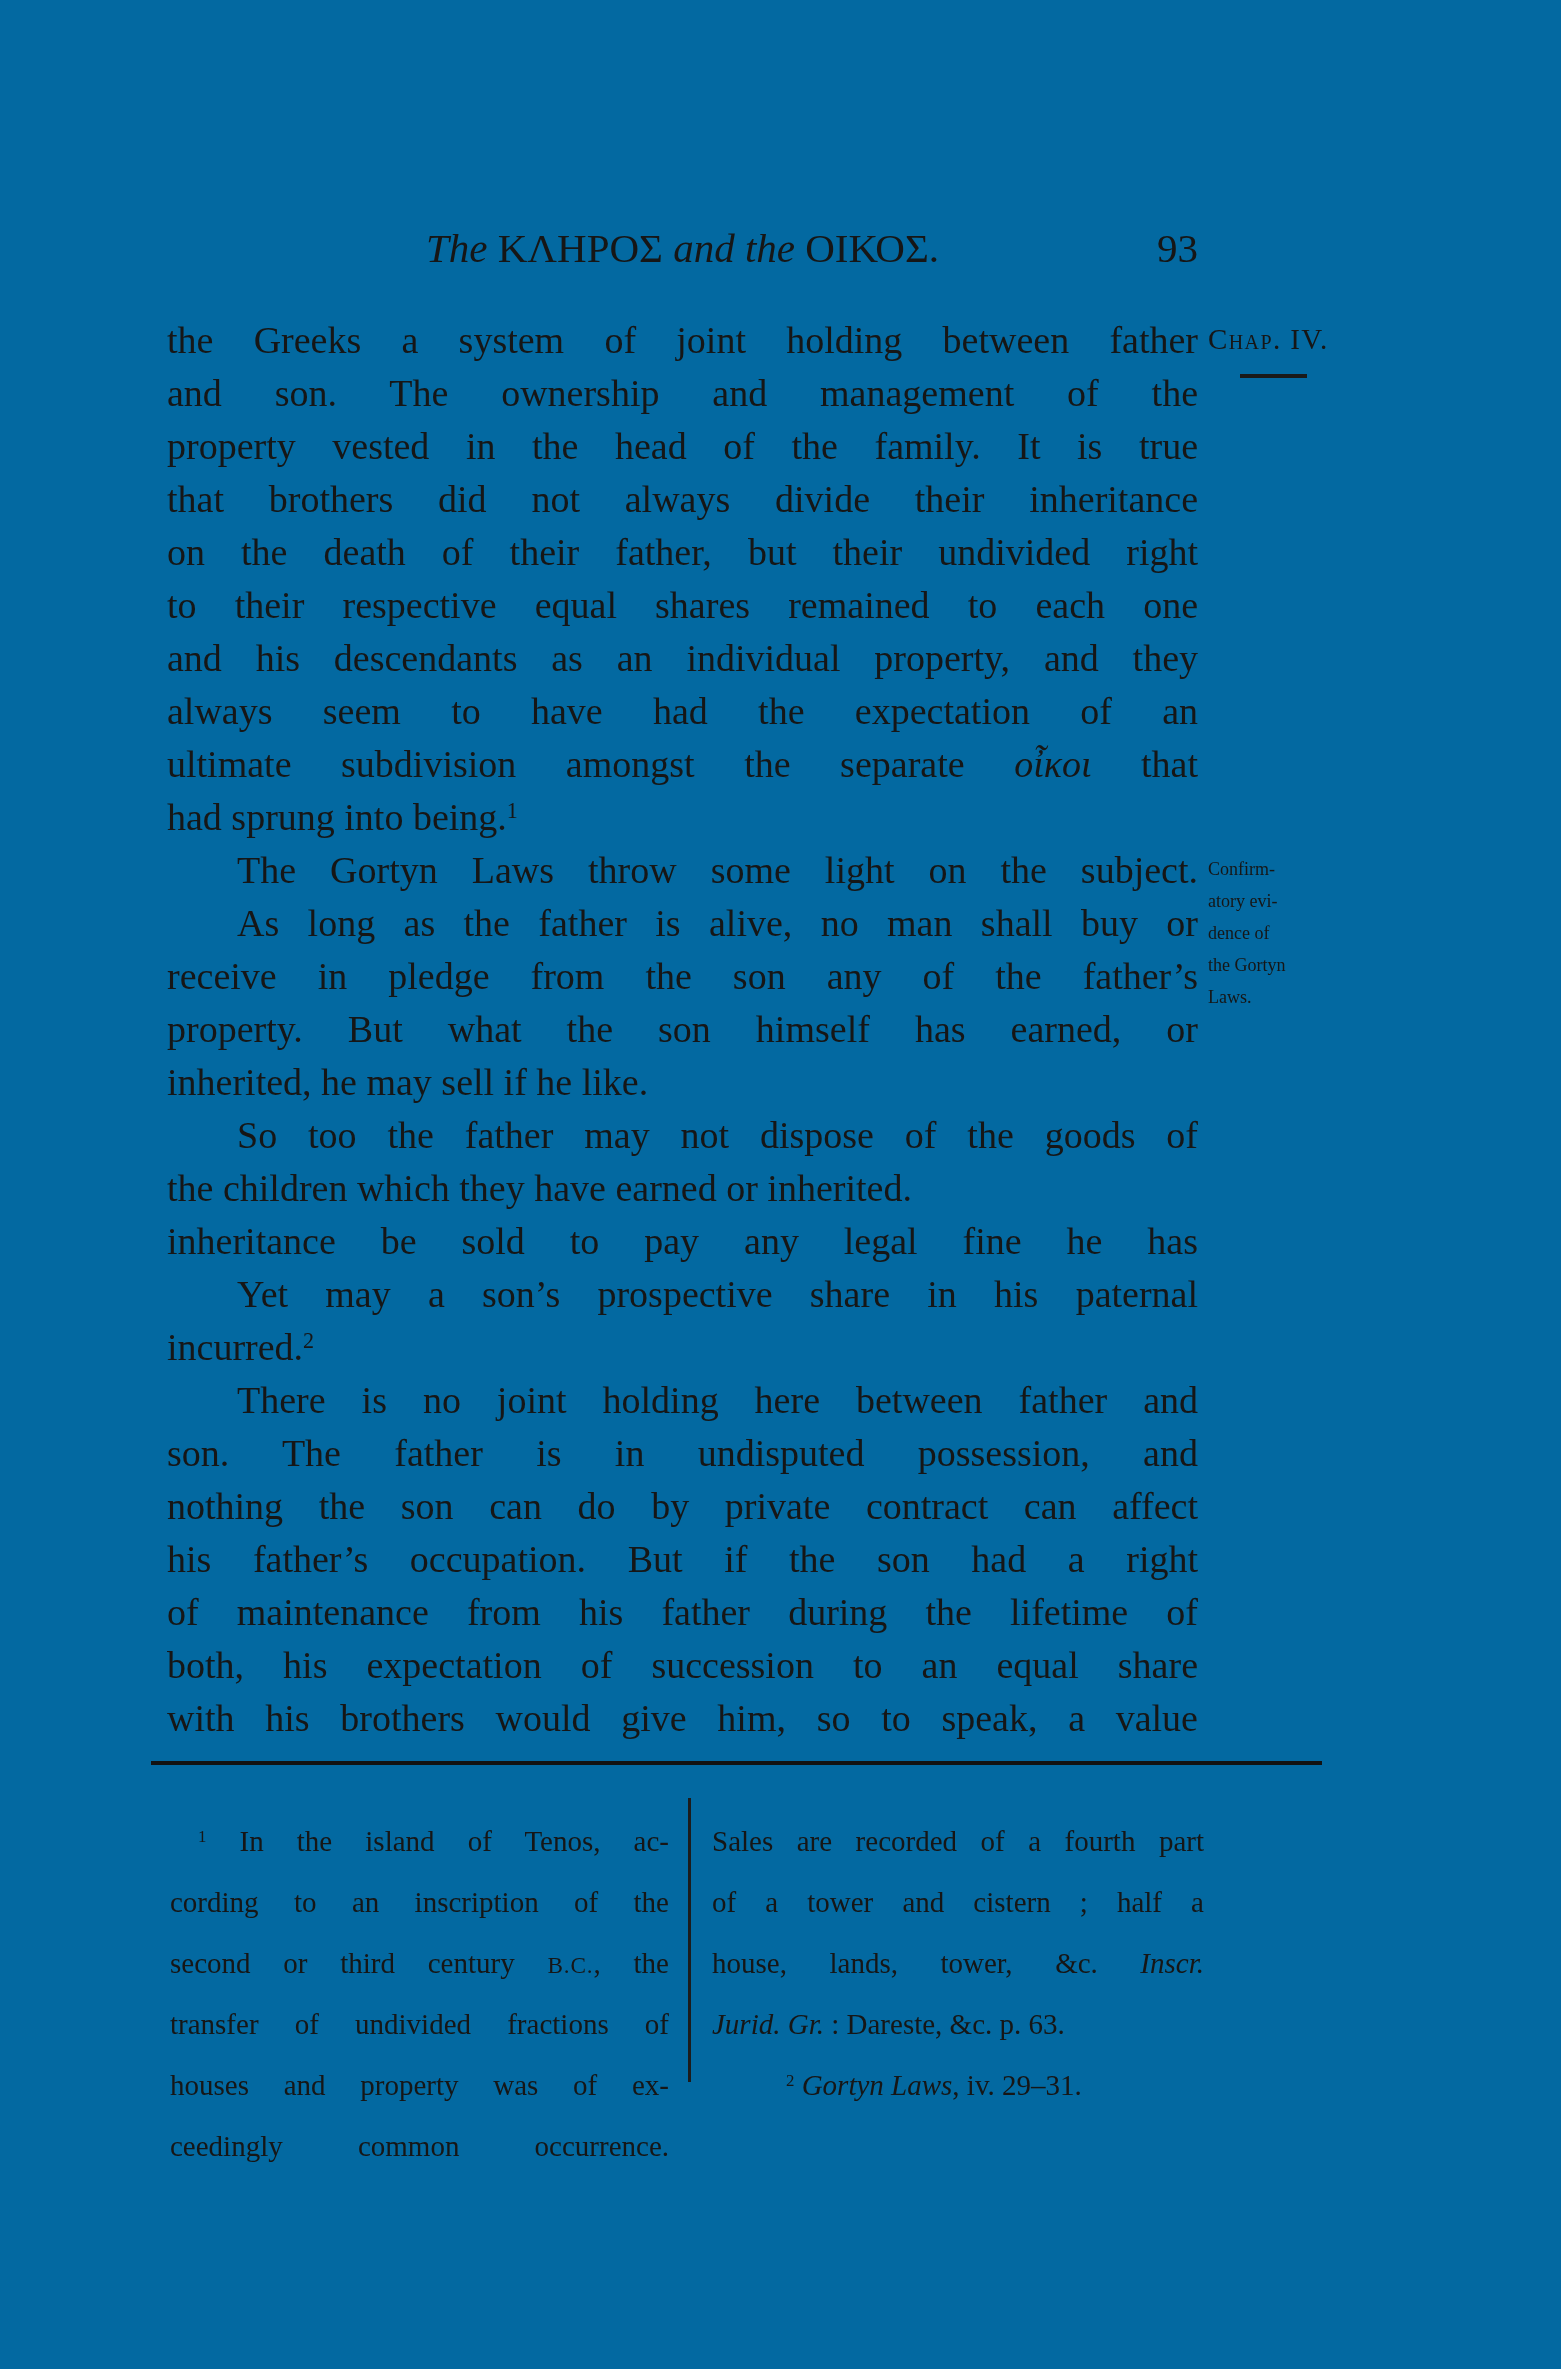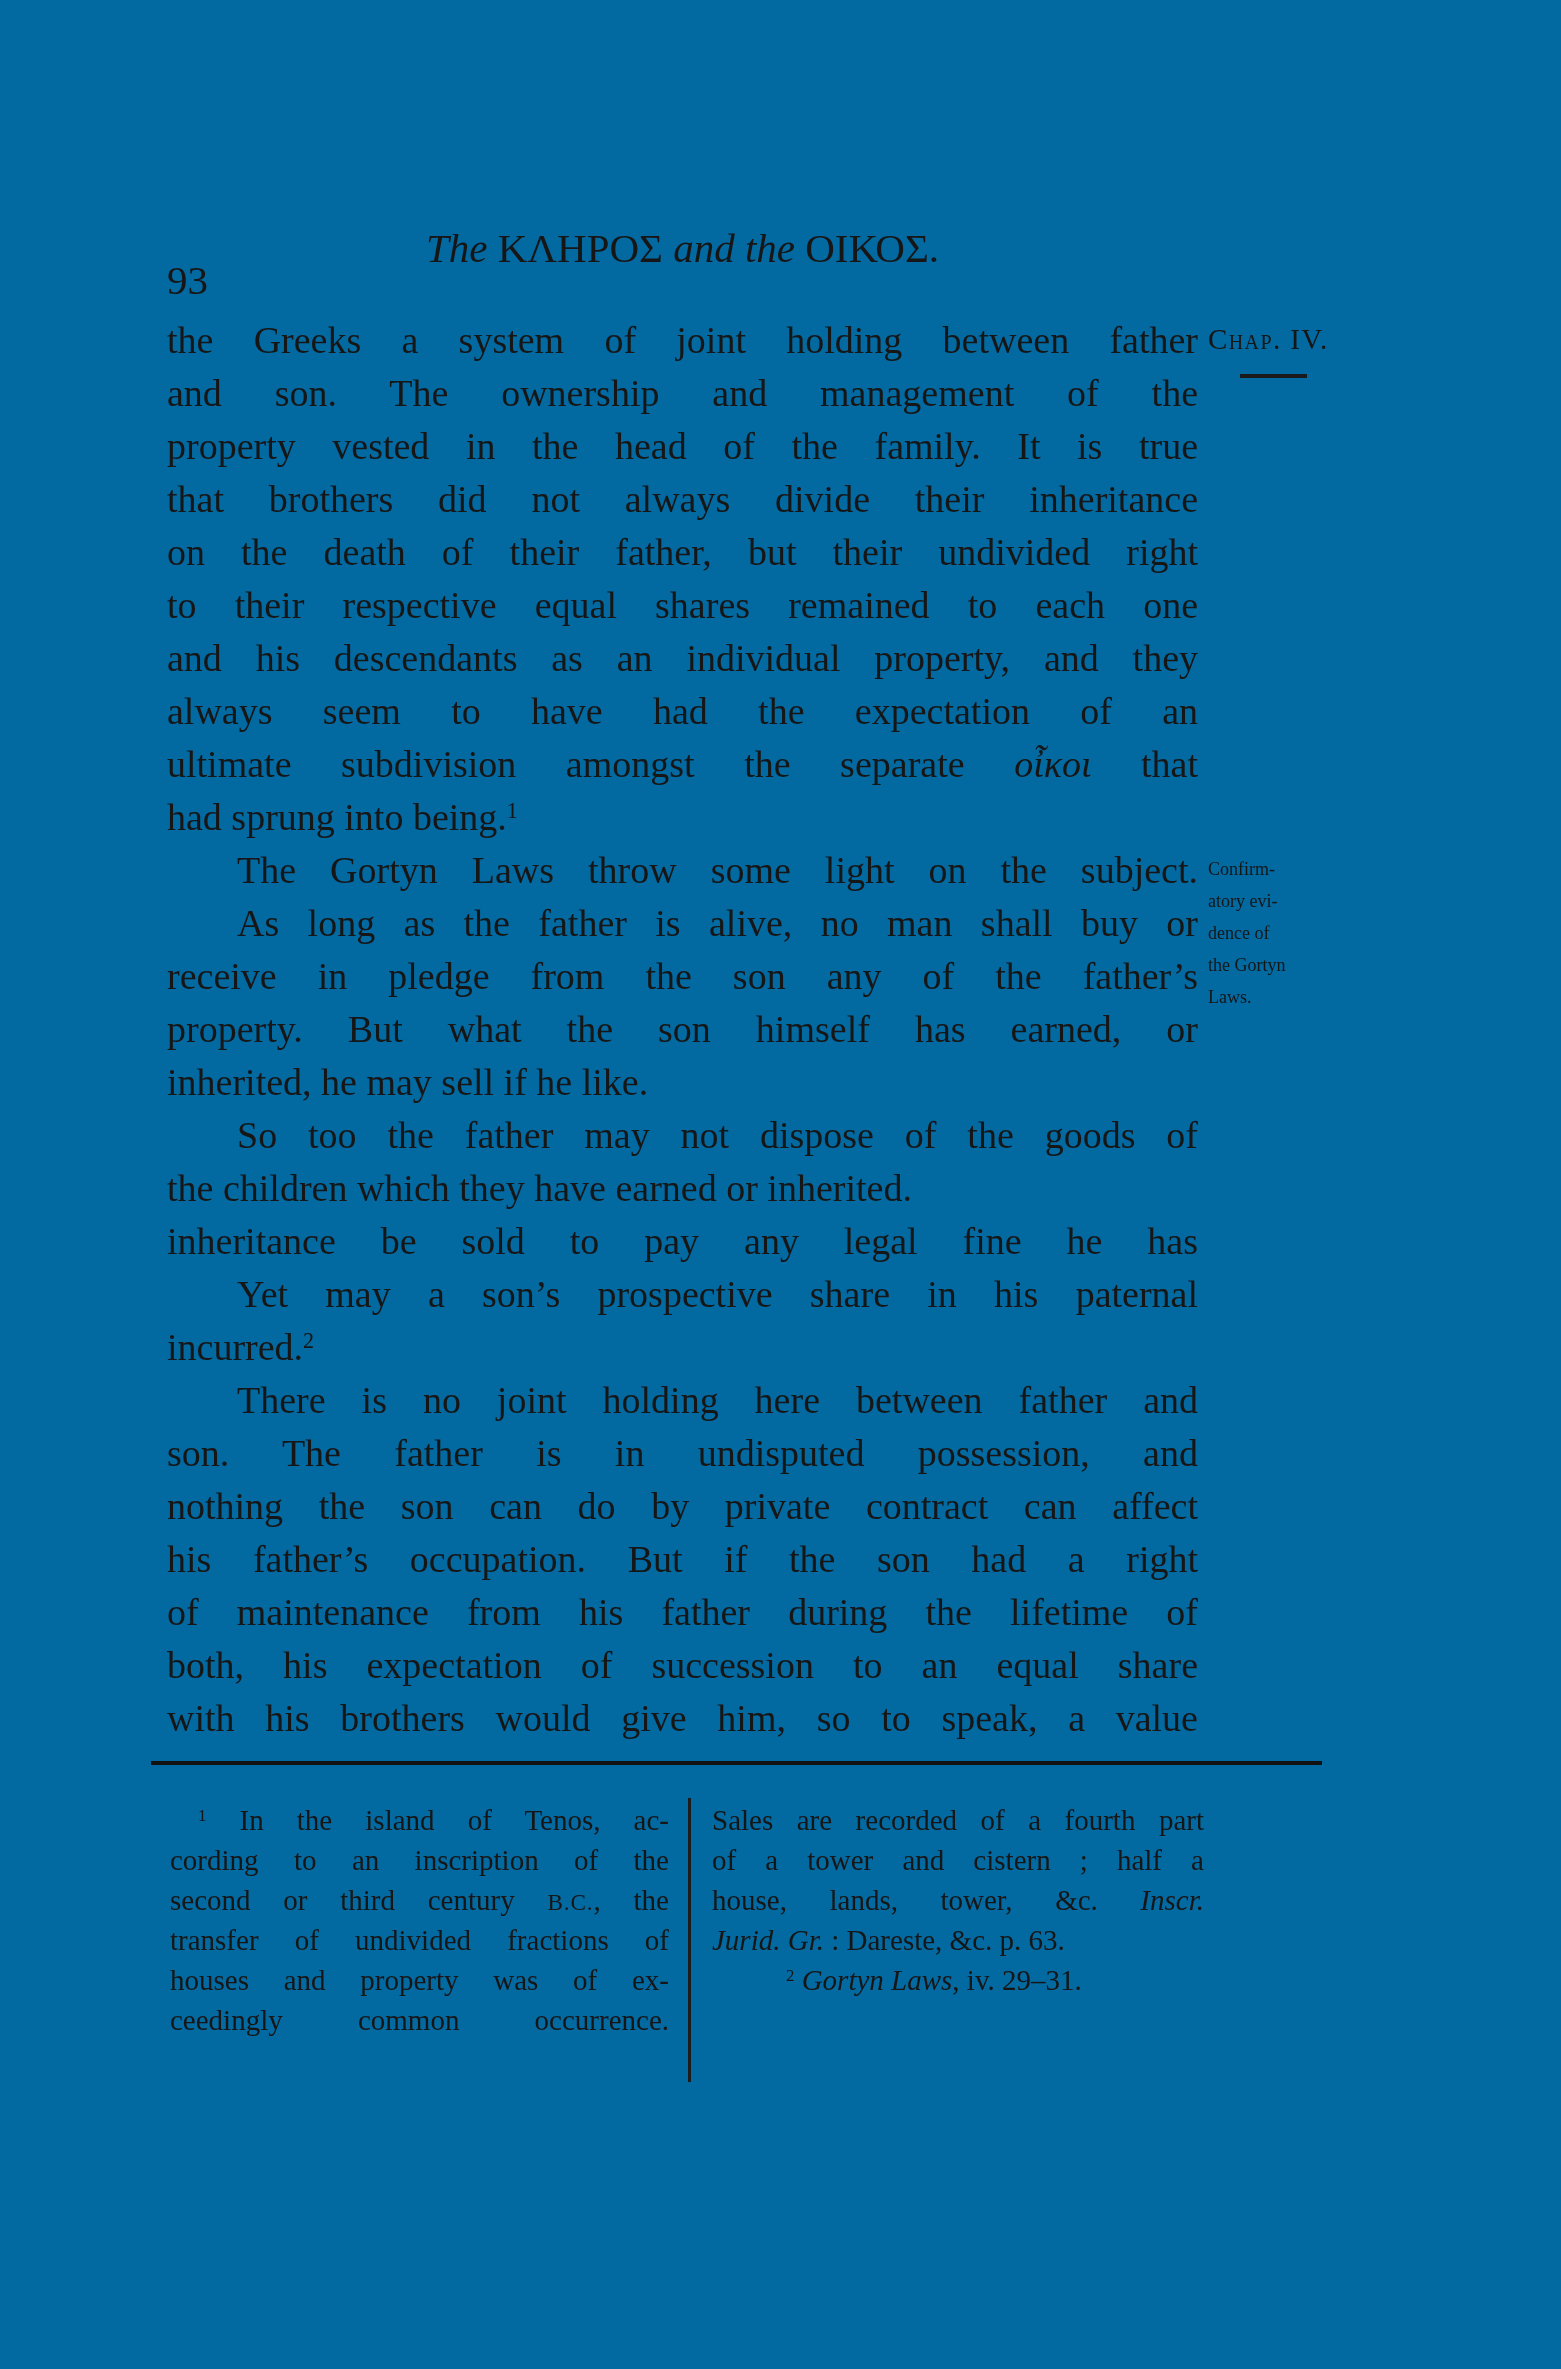--- a/index.html
+++ b/index.html
@@ -26,23 +26,23 @@
     text-align: center;
     font-size: 41px;
     line-height: 54px;
     white-space: nowrap;
   }
   .pagenum {
     position: absolute;
     left: 167px;
     top: 221px;
     width: 1031px;
+    text-align: right;
     font-size: 41px;
     line-height: 54px;
-    margin-top: 32px;
   }
 
   
   .body-text {
     position: absolute;
     left: 167px;
     top: 314px;
     width: 1031px;
     font-size: 38px;
   }
@@ -117,20 +117,21 @@
     top: 1800px;
     font-size: 29px;
   }
   .fn-left  { left: 170px; width: 499px; }
   .fn-right { left: 712px; width: 492px; }
   .fnline {
     height: 40px;
     line-height: 40px;
     text-align: justify;
     text-align-last: justify;
+    margin-top: 21px;
   }
   .fnline.short { text-align-last: left; }
   .fnline.indent { text-indent: 28px; }
   .fnline.ind2 { text-indent: 74px; }
 </style>
 </head>
 <body>
 
 <div class="page">
 

